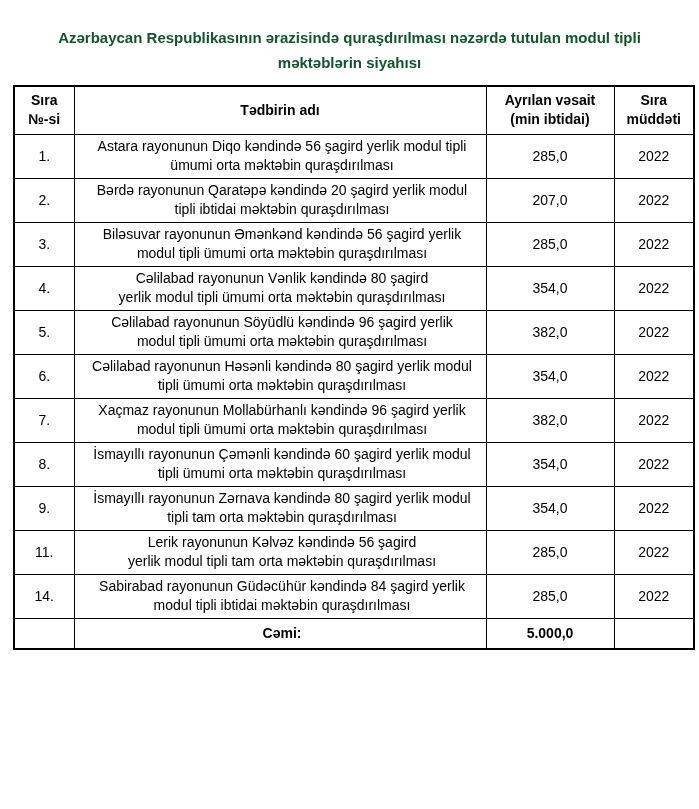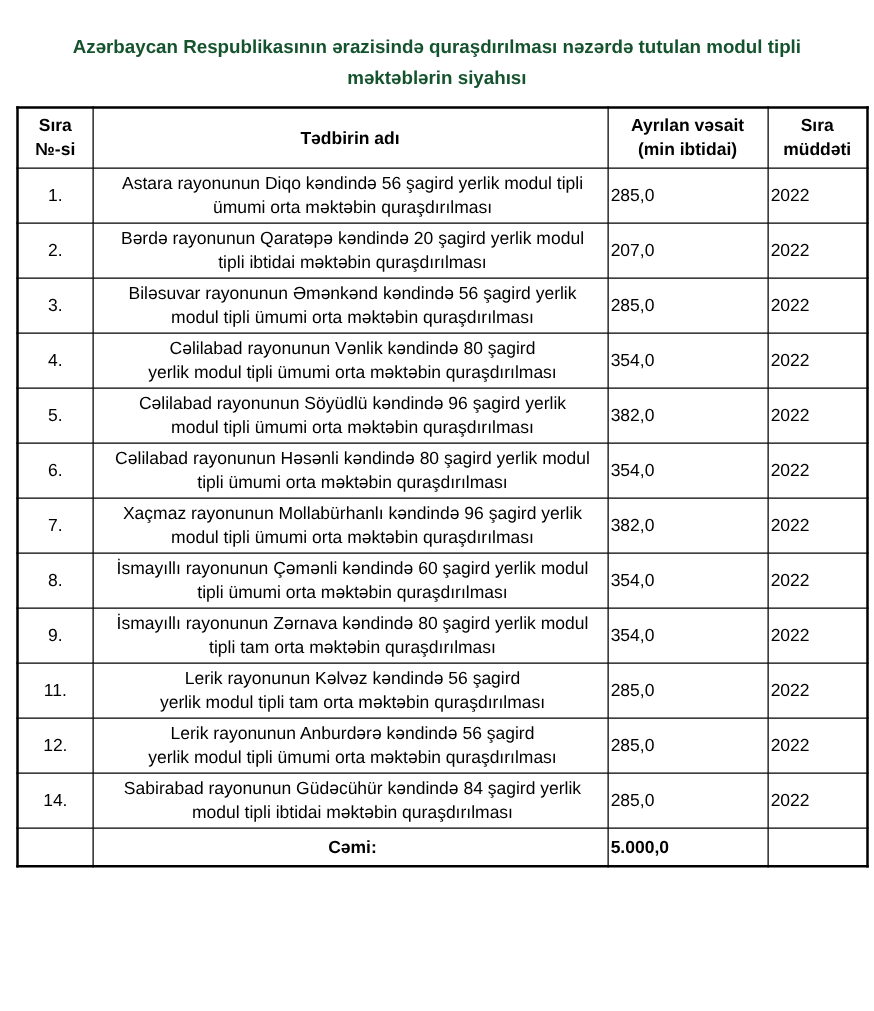--- a/index.html
+++ b/index.html
@@ -56,21 +56,21 @@
     text-align: center;
     padding: 2px;
   }
   td.cell-name {
     text-align: center;
     padding: 2px 4px 2px 8px;
     line-height: 19.5px;
     white-space: pre-wrap;
   }
   td.cell-amount, td.cell-term {
-    text-align: left;
+    text-align: center;
     padding: 2px;
   }
   tfoot tr { height: 31px; }
   tfoot td.cell-name  { font-weight: bold; }
   tfoot td.cell-amount { font-weight: bold; }
 </style>
 </head>
 <body>
 
 <div class="page">
@@ -161,27 +161,20 @@
     <td class="cell-term">2022</td>
   </tr>
         <tr class="data-row">
     <td class="cell-index">11.</td>
     <td class="cell-name">Lerik rayonunun Kəlvəz kəndində 56 şagird
 yerlik modul tipli tam orta məktəbin quraşdırılması</td>
     <td class="cell-amount">285,0</td>
     <td class="cell-term">2022</td>
   </tr>
         <tr class="data-row">
-    <td class="cell-index">12.</td>
-    <td class="cell-name">Lerik rayonunun Anburdərə kəndində 56 şagird
-yerlik modul tipli ümumi orta məktəbin quraşdırılması</td>
-    <td class="cell-amount">285,0</td>
-    <td class="cell-term">2022</td>
-  </tr>
-        <tr class="data-row">
     <td class="cell-index">14.</td>
     <td class="cell-name">Sabirabad rayonunun Güdəcühür kəndində 84 şagird yerlik
 modul tipli ibtidai məktəbin quraşdırılması</td>
     <td class="cell-amount">285,0</td>
     <td class="cell-term">2022</td>
   </tr>
       </tbody>
     <tfoot>
       <tr>
         <td class="cell-index"></td>

